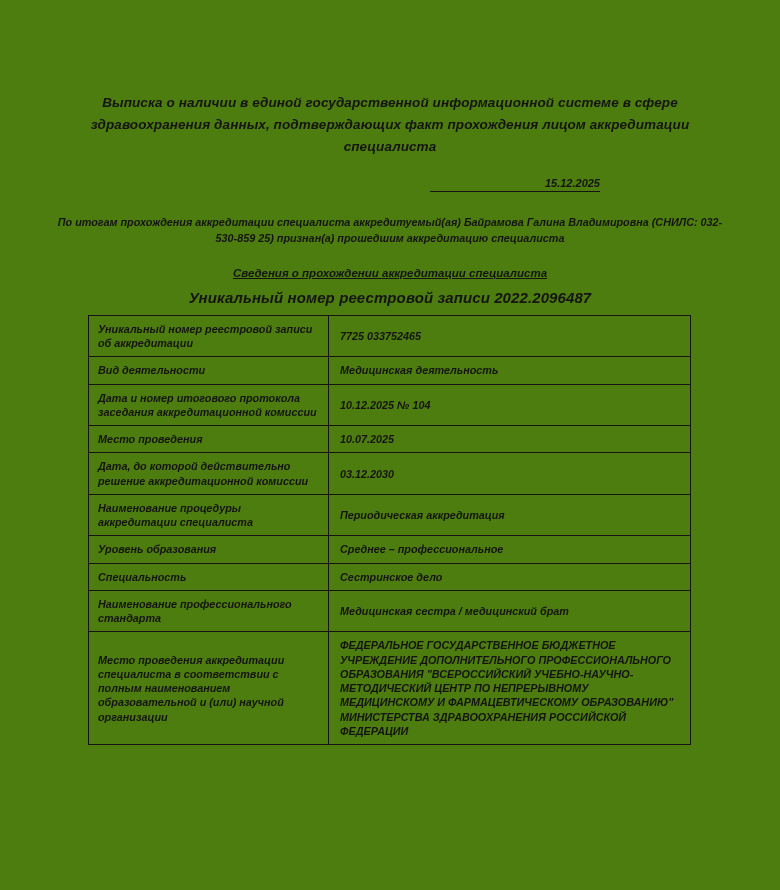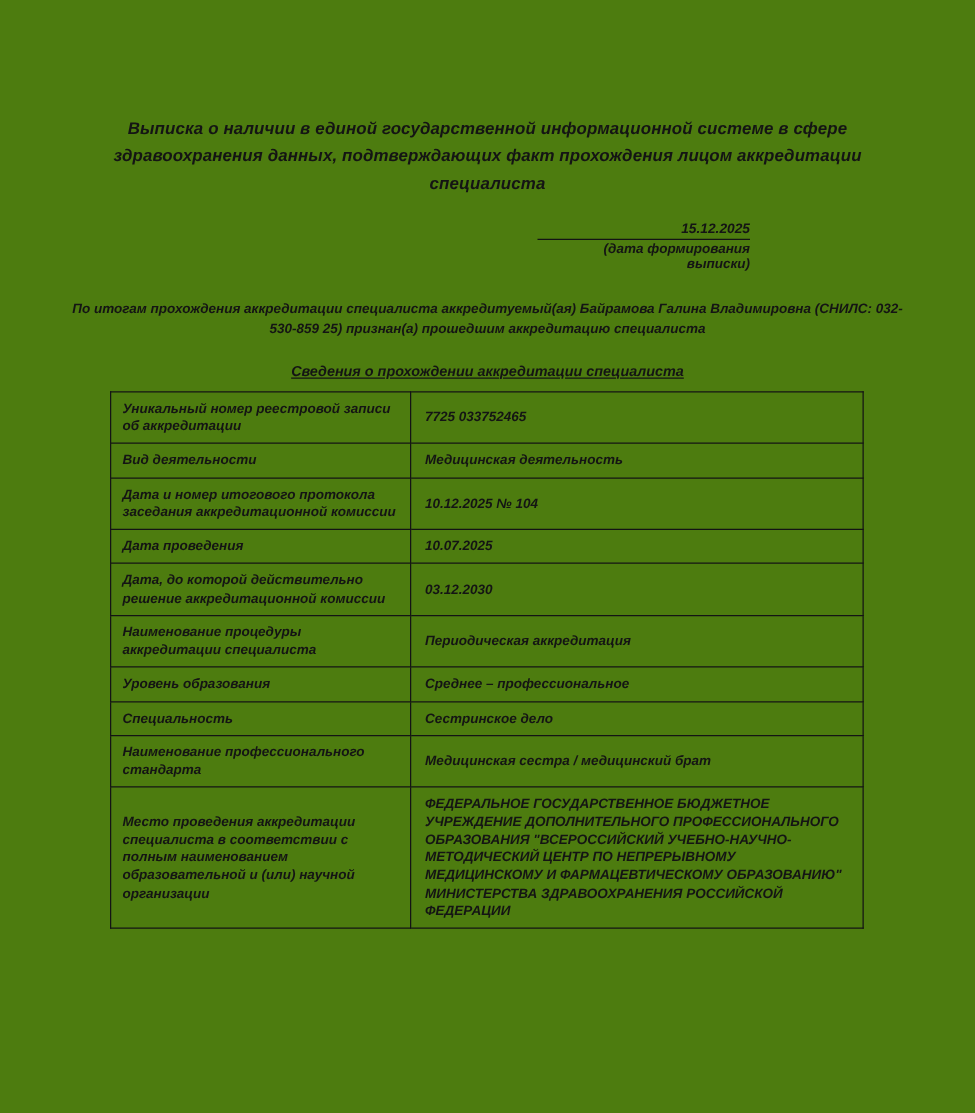--- a/index.html
+++ b/index.html
@@ -82,44 +82,44 @@
 </style>
 </head>
 <body>
 
 <div class="page">
 
   <div class="doc-title">Выписка о наличии в единой государственной информационной системе в сфере здравоохранения данных, подтверждающих факт прохождения лицом аккредитации специалиста</div>
 
   <div class="date-block">
     <span class="date-value">15.12.2025</span>
-    <span class="date-caption">(дата формирования выписки)</span>
   </div>
 
   <div class="summary">По итогам прохождения аккредитации специалиста аккредитуемый(ая) Байрамова Галина Владимировна (СНИЛС: 032-530-859 25) признан(а) прошедшим аккредитацию специалиста</div>
 
   <div class="section-heading">Сведения о прохождении аккредитации специалиста</div>
 
+  <div class="registry-heading">Уникальный номер реестровой записи 2022.2096487</div>
 
   <table class="acc-table">
     <tbody>
       <tr>
         <td class="label-cell">Уникальный номер реестровой записи об аккредитации</td>
         <td class="value-cell">7725 033752465</td>
       </tr>
       <tr>
         <td class="label-cell">Вид деятельности</td>
         <td class="value-cell">Медицинская деятельность</td>
       </tr>
       <tr>
         <td class="label-cell">Дата и номер итогового протокола заседания аккредитационной комиссии</td>
         <td class="value-cell">10.12.2025 № 104</td>
       </tr>
       <tr>
-        <td class="label-cell">Дата проведения</td>
+        <td class="label-cell">Место проведения</td>
         <td class="value-cell">10.07.2025</td>
       </tr>
       <tr>
         <td class="label-cell">Дата, до которой действительно решение аккредитационной комиссии</td>
         <td class="value-cell">03.12.2030</td>
       </tr>
       <tr>
         <td class="label-cell">Наименование процедуры аккредитации специалиста</td>
         <td class="value-cell">Периодическая аккредитация</td>
       </tr>

